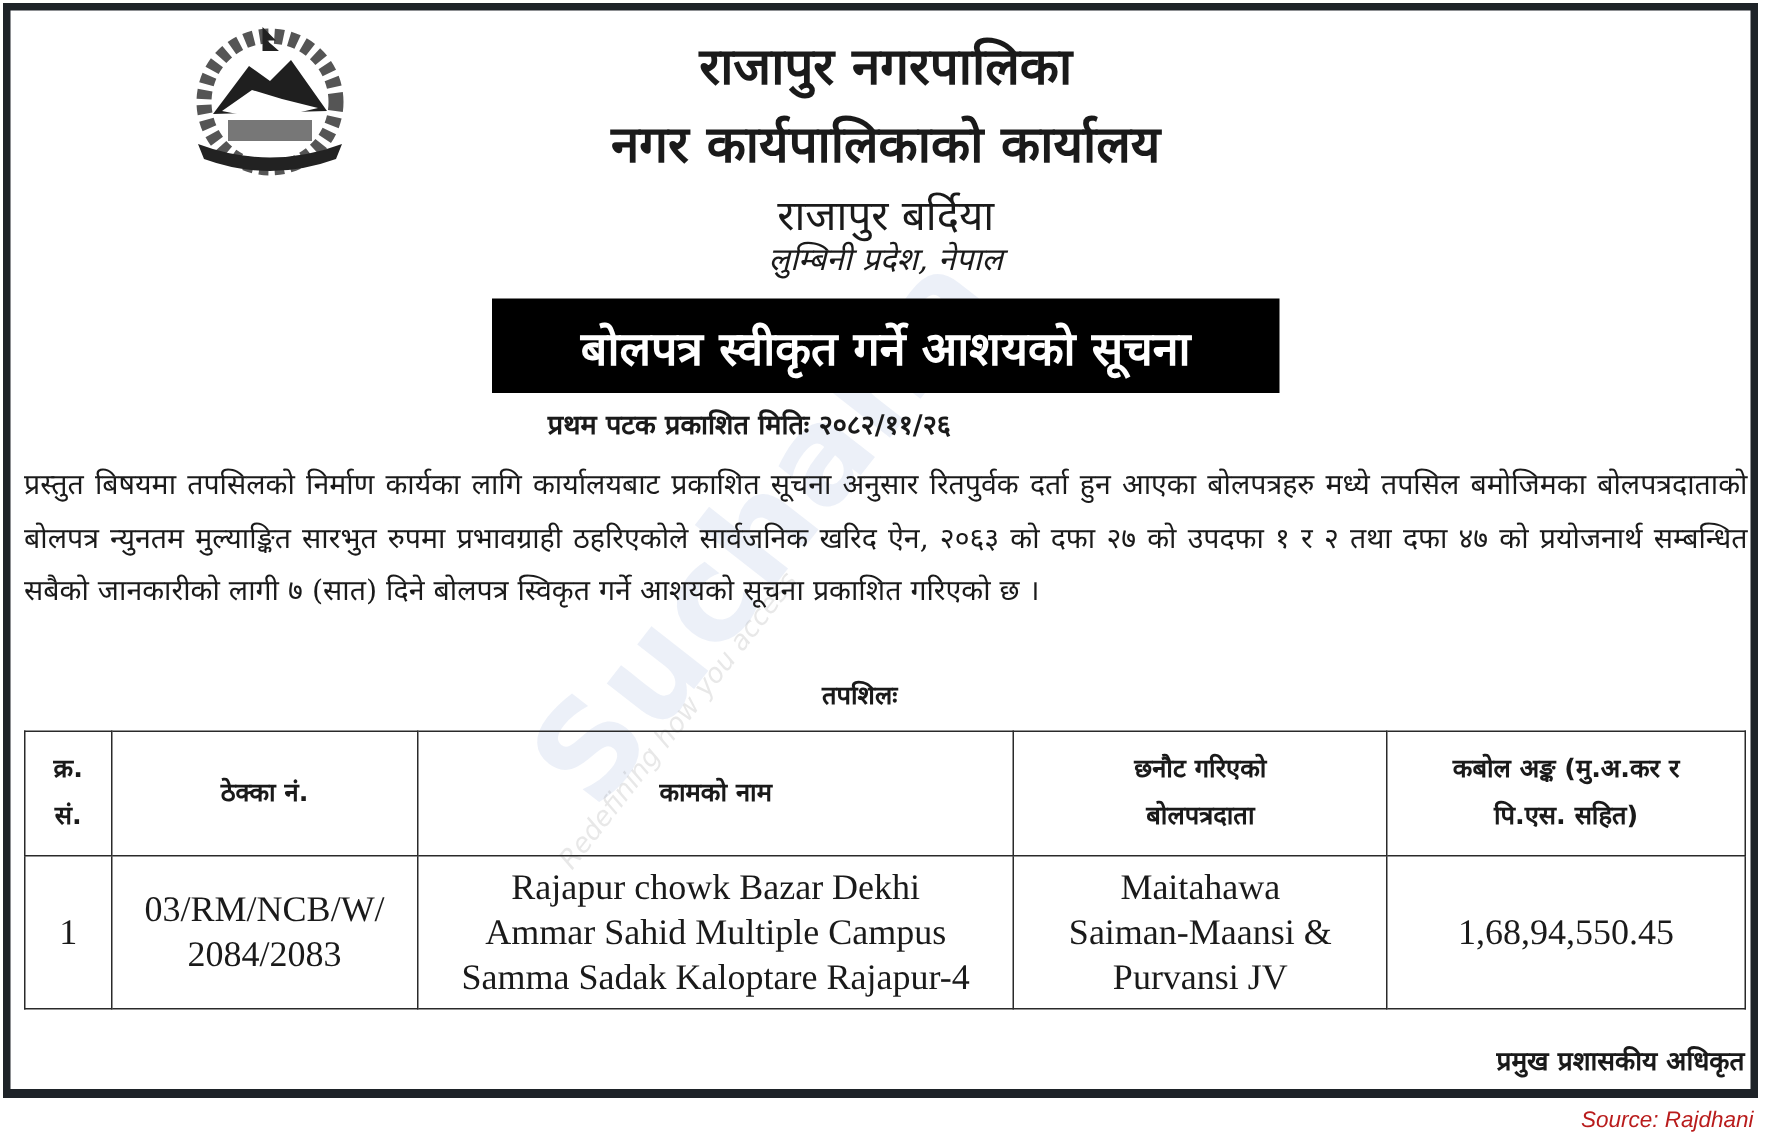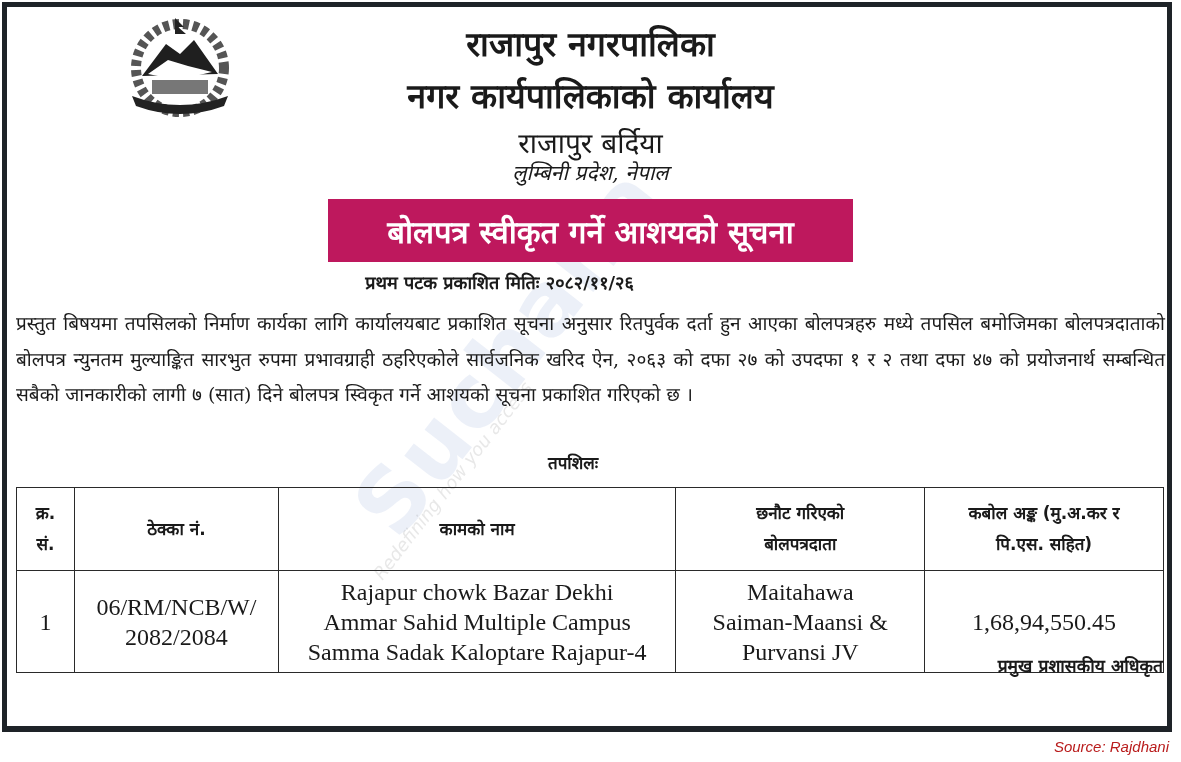--- a/index.html
+++ b/index.html
@@ -13,34 +13,34 @@
   .watermark-sub { position:absolute; left:330px; top:470px; transform:rotate(-52deg);
                font-family:"DejaVu Sans", sans-serif; font-style:italic; font-size:18px;
                color:rgba(110,110,110,0.16); pointer-events:none; }
   .emblem { position:absolute; left:118px; top:14px; width:124px; height:104px; }
   .h1 { position:absolute; left:0; width:1181px; text-align:center; font-weight:bold;
         font-family:"DejaVu Sans", sans-serif; }
   .title1 { top:20px; font-size:34px; }
   .title2 { top:72px; font-size:34px; }
   .sub1 { top:123px; font-size:28px; font-weight:normal; font-family:"DejaVu Serif", serif; }
   .sub2 { top:158px; font-size:21px; font-weight:normal; font-family:"DejaVu Serif", serif;font-style:italic; }
-  .banner { position:absolute; left:328px; top:199px; width:525px; height:63px; background:#be185d;
+  .banner { position:absolute; left:328px; top:199px; width:525px; height:63px; background:#000000;
             color:#fff; font-family:"DejaVu Sans", sans-serif; font-weight:bold; font-size:31px;
             display:flex; align-items:center; justify-content:center; }
   .pubdate { position:absolute; left:0; top:270px; width:999px; text-align:center;
              font-family:"DejaVu Sans", sans-serif; font-weight:bold; font-size:18px; }
   .para { position:absolute; left:16px; top:306px; width:1149px; font-size:19px; line-height:35.5px;
           text-align:justify; text-align-last:left; }
   .tapsil { position:absolute; left:548px; top:451px; font-family:"DejaVu Sans", sans-serif;
             font-weight:bold; font-size:17px; }
   table { position:absolute; left:16px; top:487px; width:1148px; border-collapse:collapse; }
   td, th { border:1.5px solid #2a2a2a; text-align:center; vertical-align:middle; padding:0 4px; }
   th { height:82px; font-family:"DejaVu Sans", sans-serif; font-weight:bold; font-size:17px; line-height:31px; }
   td { height:101px; font-family:"Liberation Serif", serif; font-size:24px; line-height:30px; }
-  .sign { position:absolute; right:18px; top:653px; font-family:"DejaVu Sans", sans-serif;
+  .sign { position:absolute; right:18px; top:694px; font-family:"DejaVu Sans", sans-serif;
           font-weight:bold; font-size:17.5px; }
   .source { position:absolute; right:12px; top:738px; font-family:"Liberation Sans", sans-serif;
             font-style:italic; font-size:15px; color:#b91c1c; }
 </style>
 </head>
 <body>
 
 <div class="frame"></div>
 
 <div class="watermark">Suchana</div>
@@ -84,21 +84,21 @@
   <tbody>
       <tr>
     <th><span>क्र.</span><br><span>सं.</span></th>
     <th><span>ठेक्का नं.</span></th>
     <th><span>कामको नाम</span></th>
     <th><span>छनौट गरिएको</span><br><span>बोलपत्रदाता</span></th>
     <th><span>कबोल अङ्क (मु.अ.कर र</span><br><span>पि.एस. सहित)</span></th>
   </tr>
   <tr>
     <td>1</td>
-    <td><span>06/RM/NCB/W/</span><br><span>2082/2084</span></td>
+    <td><span>03/RM/NCB/W/</span><br><span>2084/2083</span></td>
     <td><span>Rajapur chowk Bazar Dekhi</span><br><span>Ammar Sahid Multiple Campus</span><br><span>Samma Sadak Kaloptare Rajapur-4</span></td>
     <td><span>Maitahawa</span><br><span>Saiman-Maansi &amp;</span><br><span>Purvansi JV</span></td>
     <td>1,68,94,550.45</td>
   </tr>
 </tbody>
   </table>
 
 <div class="sign">प्रमुख प्रशासकीय अधिकृत</div>
 <div class="source">Source: Rajdhani</div>
 

